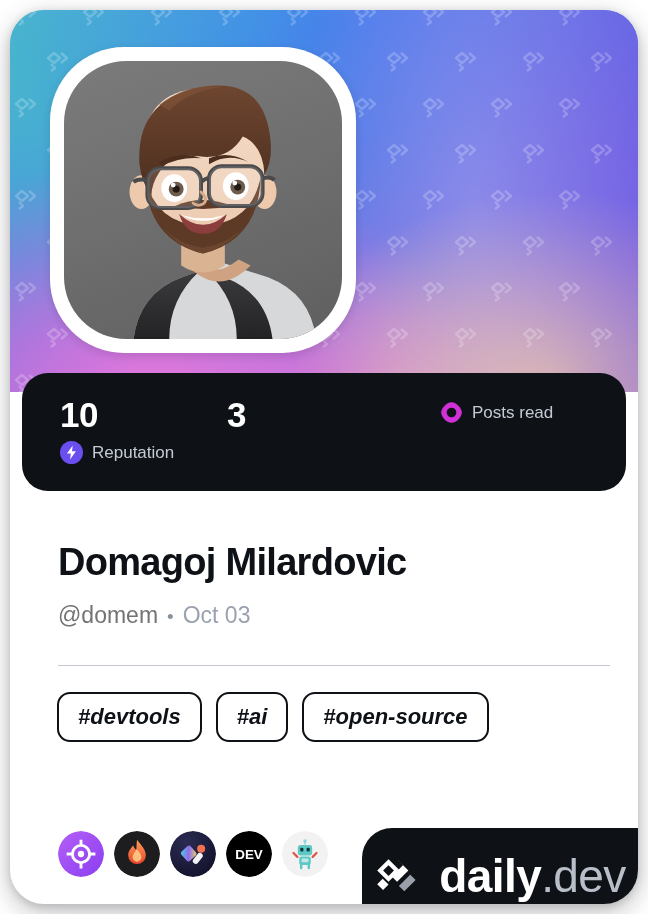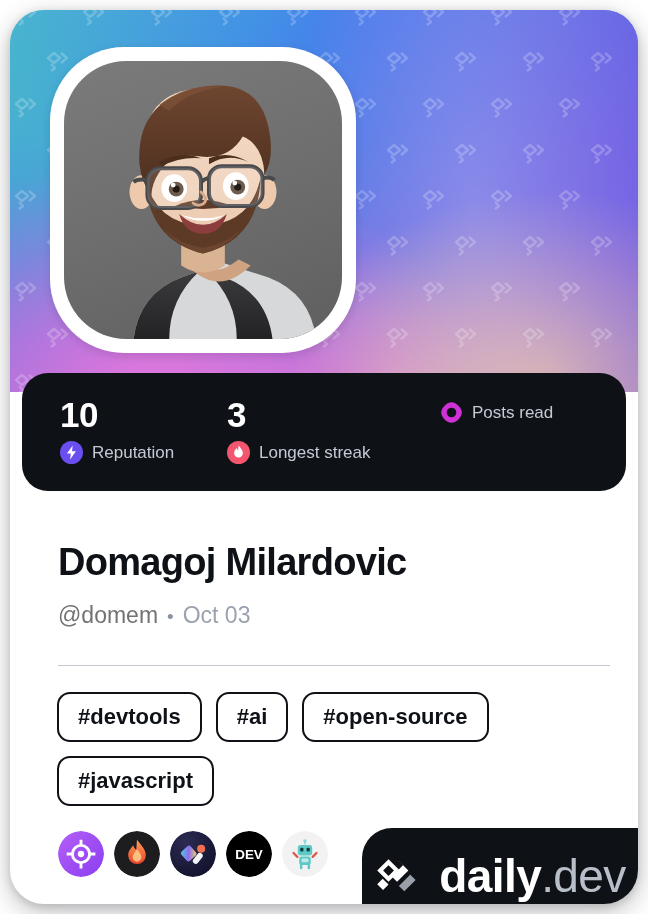--- a/index.html
+++ b/index.html
@@ -167,20 +167,21 @@
 
   
   .tags {
     position: absolute;
     left: 47px;
     top: 682px;
     width: 560px;
     display: flex;
     flex-wrap: wrap;
     gap: 14px;
+    font-style: italic;
   }
   .tag {
     border: 2px solid #0e1217;
     border-radius: 13px;
     padding: 10px 19px 11px;
     font-size: 22px;
     font-weight: 700;
     color: #0e1217;
     line-height: 25px;
     background: #ffffff;
@@ -1050,29 +1051,20 @@
               <circle cx="12" cy="12" r="12" fill="#6b4ef0"></circle>
               <path d="M13.3 4.7 L7.2 13.1 h4.1 l-.8 6.2 6.1-8.6 h-4.1 z" fill="#ffffff"></path>
             </svg>
           </span>
           <span class="stat-label">Reputation</span>
         </div>
       </div>
 
       <div class="stat" id="stat-1">
         <div class="stat-num">3</div>
-        <div class="stat-row">
-          <span class="stat-ico">
-            <svg viewBox="0 0 24 24" xmlns="http://www.w3.org/2000/svg">
-              <circle cx="12" cy="12" r="12" fill="#f4556f"></circle>
-              <path d="M12 4.6 c2.6 3.2 4.6 5.1 4.6 8 a4.6 4.6 0 0 1-9.2 0 c0-2.2 1.5-3.6 2.6-5.2 c.3 1.1.9 1.9 1.6 2.4 c.2-1.8.2-3.4.4-5.2 z" fill="#ffffff"></path>
-            </svg>
-          </span>
-          <span class="stat-label">Longest streak</span>
-        </div>
       </div>
 
       <div class="stat" id="stat-2">
         <div class="stat-row">
           <span class="stat-ico">
             <svg viewBox="0 0 24 24" xmlns="http://www.w3.org/2000/svg">
               <path d="M12 1.2 c5.4 0 10.8 6.6 10.8 10.8 S17.4 22.8 12 22.8 1.2 16.2 1.2 12 6.6 1.2 12 1.2 z" fill="#cf31d6"></path>
               <circle cx="12" cy="12" r="5" fill="#0e1217"></circle>
             </svg>
           </span>
@@ -1087,21 +1079,20 @@
       <span class="dot-sep">•</span>
       <span class="date">Oct 03</span>
     </div>
 
     <div class="divider"></div>
 
     <div class="tags" id="tags">
         <div class="tag">#devtools</div>
         <div class="tag">#ai</div>
         <div class="tag">#open-source</div>
-        <div class="tag">#javascript</div>
       </div>
 
     <div class="badges">
       <div class="badge">
         <svg viewBox="0 0 48 48" xmlns="http://www.w3.org/2000/svg">
           <defs>
               <linearGradient id="bg1" x1="0" y1="0" x2="1" y2="1">
             <stop offset="0" stop-color="#b45ff7"></stop>
                 <stop offset="1" stop-color="#8a3ef0"></stop>
               </linearGradient>

